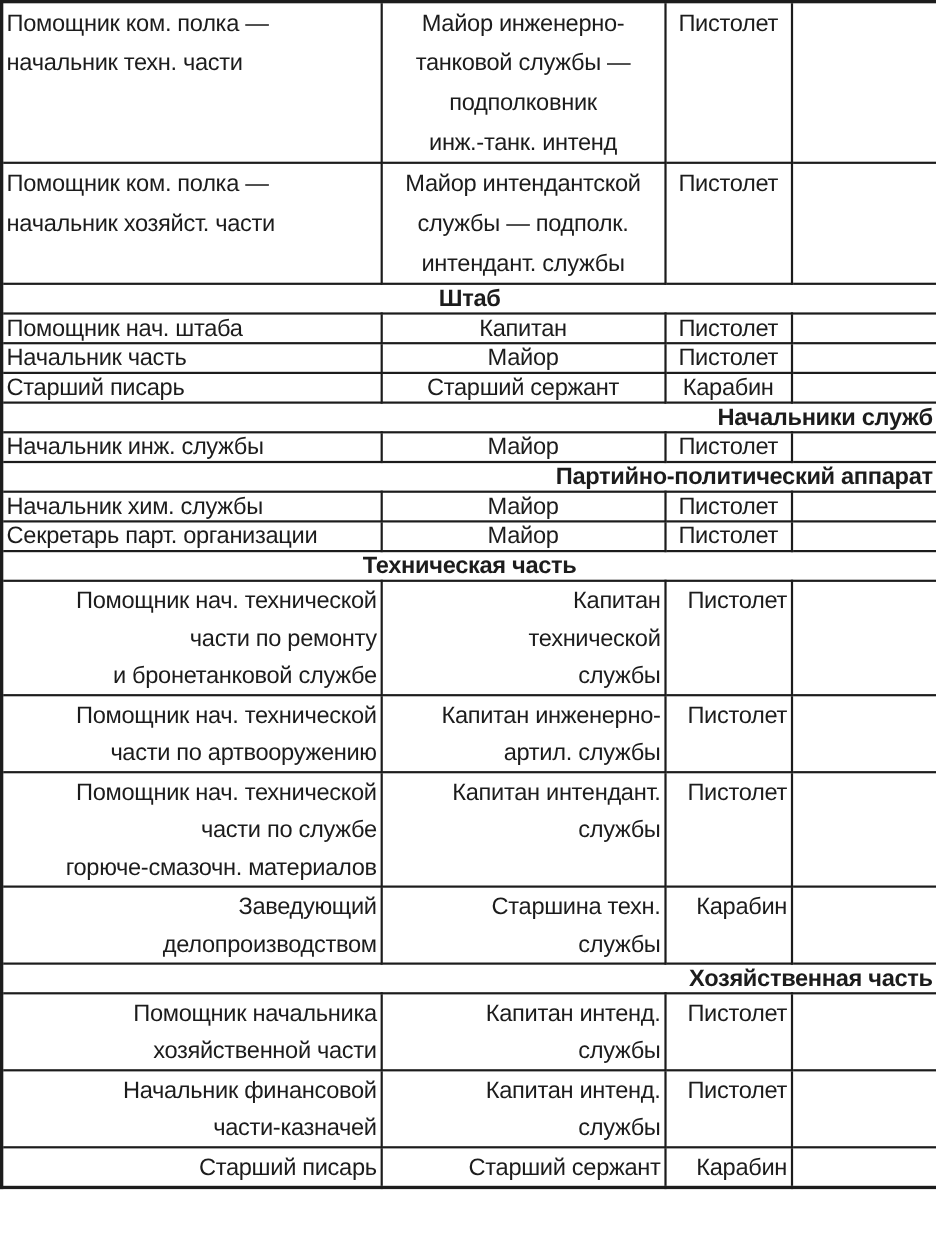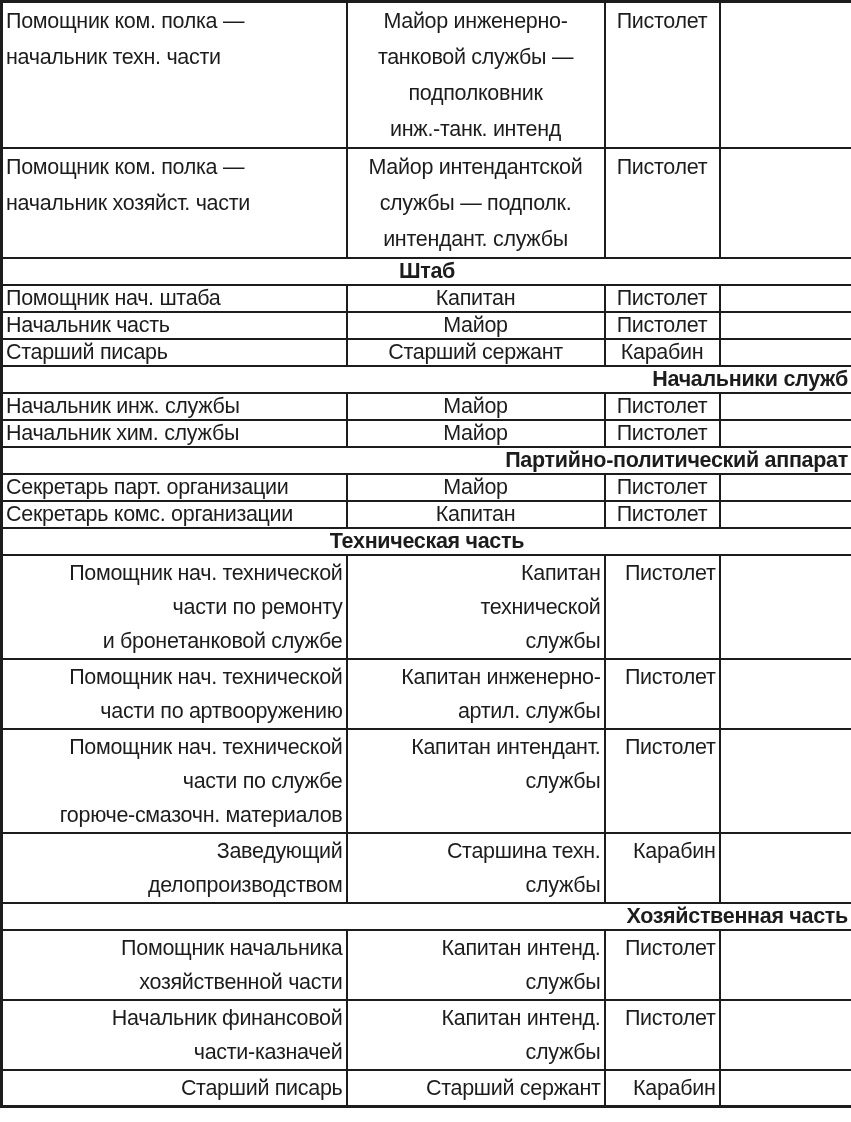--- a/index.html
+++ b/index.html
@@ -123,48 +123,38 @@
           <td class="pos">
             <div>Начальник инж. службы</div>
           </td>
           <td class="rank">
             <div>Майор</div>
           </td>
           <td class="weapon">Пистолет</td>
           <td class="notes"></td>
         </tr>
         <tr>
+          <td colspan="4" class="section left">Партийно-политический аппарат</td>
+        </tr>
+        <tr>
           <td class="pos">
             <div>Начальник хим. службы</div>
           </td>
           <td class="rank">
             <div>Майор</div>
           </td>
           <td class="weapon">Пистолет</td>
           <td class="notes"></td>
         </tr>
         <tr>
-          <td colspan="4" class="section left">Партийно-политический аппарат</td>
-        </tr>
-        <tr>
           <td class="pos">
             <div>Секретарь парт. организации</div>
           </td>
           <td class="rank">
             <div>Майор</div>
-          </td>
-          <td class="weapon">Пистолет</td>
-          <td class="notes"></td>
-        </tr>
-        <tr>
-          <td class="pos">
-            <div>Секретарь комс. организации</div>
-          </td>
-          <td class="rank">
-            <div>Капитан</div>
           </td>
           <td class="weapon">Пистолет</td>
           <td class="notes"></td>
         </tr>
         <tr>
           <td colspan="4" class="section center">Техническая часть</td>
         </tr>
         <tr class="mid">
           <td class="pos">
             <div>Помощник нач. технической</div>

